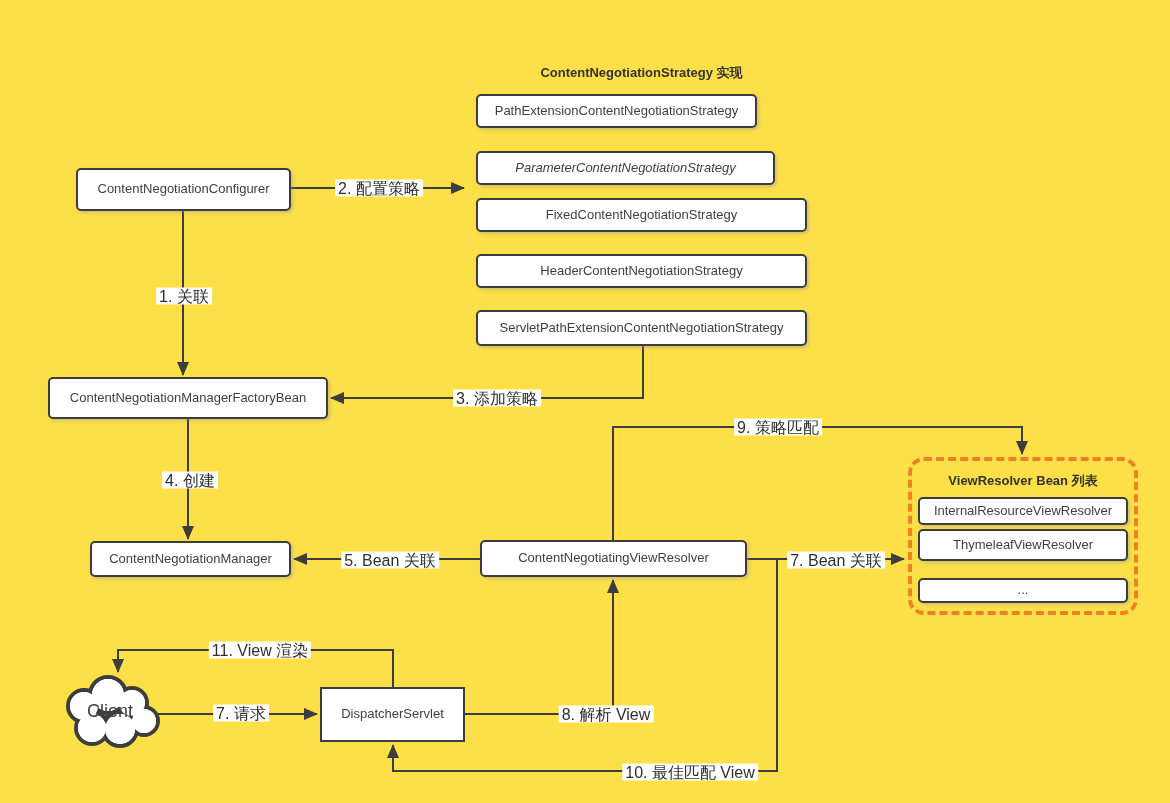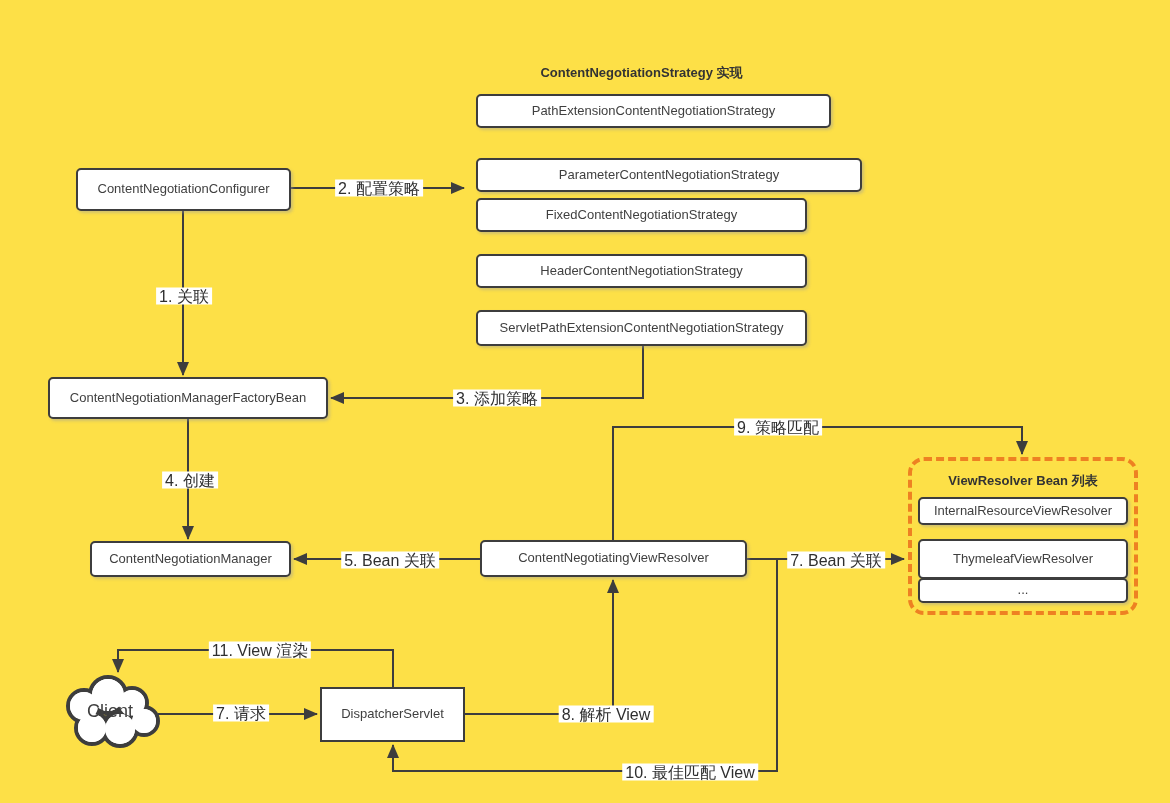--- a/index.html
+++ b/index.html
@@ -63,36 +63,36 @@
       <path d="M158,714 L317,714" marker-end="url(#arrow)"></path>
       <path d="M465,714 L613,714 L613,580" marker-end="url(#arrow)"></path>
       <path d="M613,540 L613,427 L1022,427 L1022,454" marker-end="url(#arrow)"></path>
       <path d="M777,560 L777,771 L393,771 L393,745" marker-end="url(#arrow)"></path>
       <path d="M393,687 L393,650 L118,650 L118,672" marker-end="url(#arrow)"></path>
     </g>
   </svg>
 
   <div class="group-title" style="left:476px;top:64px;width:331px;">ContentNegotiationStrategy 实现</div>
 
-  <div class="node" style="left:476px;top:94px;width:355px;height:34px;">PathExtensionContentNegotiationStrategy</div>
-  <div class="node" style="left:476px;top:158px;width:386px;height:34px;">ParameterContentNegotiationStrategy</div>
+  <div class="node" style="left:476px;top:94px;width:281px;height:34px;">PathExtensionContentNegotiationStrategy</div>
+  <div class="node" style="left:476px;top:151px;width:299px;height:34px;font-style:italic;">ParameterContentNegotiationStrategy</div>
   <div class="node" style="left:476px;top:198px;width:331px;height:34px;">FixedContentNegotiationStrategy</div>
   <div class="node" style="left:476px;top:254px;width:331px;height:34px;">HeaderContentNegotiationStrategy</div>
   <div class="node" style="left:476px;top:310px;width:331px;height:36px;padding:2px 10px;">ServletPathExtensionContentNegotiationStrategy</div>
 
   <div class="node" style="left:76px;top:168px;width:215px;height:43px;">ContentNegotiationConfigurer</div>
   <div class="node" style="left:48px;top:377px;width:280px;height:42px;padding:2px 14px;">ContentNegotiationManagerFactoryBean</div>
   <div class="node" style="left:90px;top:541px;width:201px;height:36px;padding:2px 14px;">ContentNegotiationManager</div>
 
   <div class="node" style="left:480px;top:540px;width:267px;height:37px;">ContentNegotiatingViewResolver</div>
 
   <div id="vr-group">
     <div class="group-title">ViewResolver Bean 列表</div>
     <div class="node vr-item" style="top:36px;height:28px;">InternalResourceViewResolver</div>
-    <div class="node vr-item" style="top:78px;height:40px;">ThymeleafViewResolver</div>
+    <div class="node vr-item" style="top:68px;height:32px;">ThymeleafViewResolver</div>
     <div class="node vr-item" style="top:117px;height:25px;">...</div>
   </div>
 
   <div class="node" id="n-dispatcher" style="left:320px;top:687px;width:145px;height:55px;">DispatcherServlet</div>
 
   <div id="n-client-wrap">
     <svg width="104" height="82" viewBox="0 0 104 82" xmlns="http://www.w3.org/2000/svg">
       <g stroke="#3d3d3d" stroke-width="4" fill="#ffffff">
         <circle cx="26" cy="36" r="16"></circle>
         <circle cx="50" cy="25" r="18"></circle>

